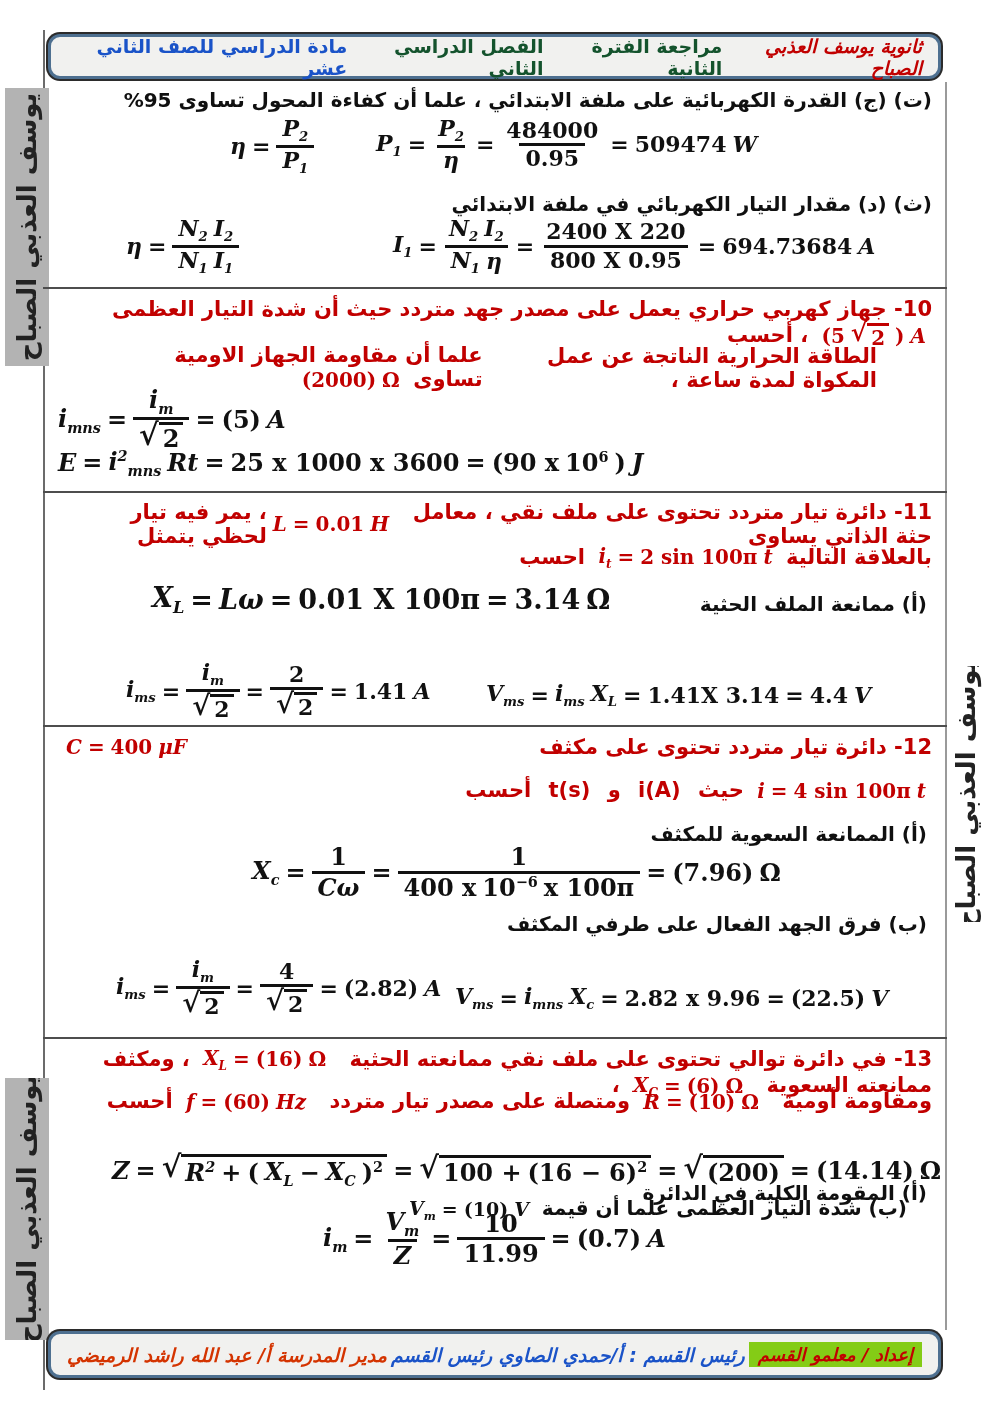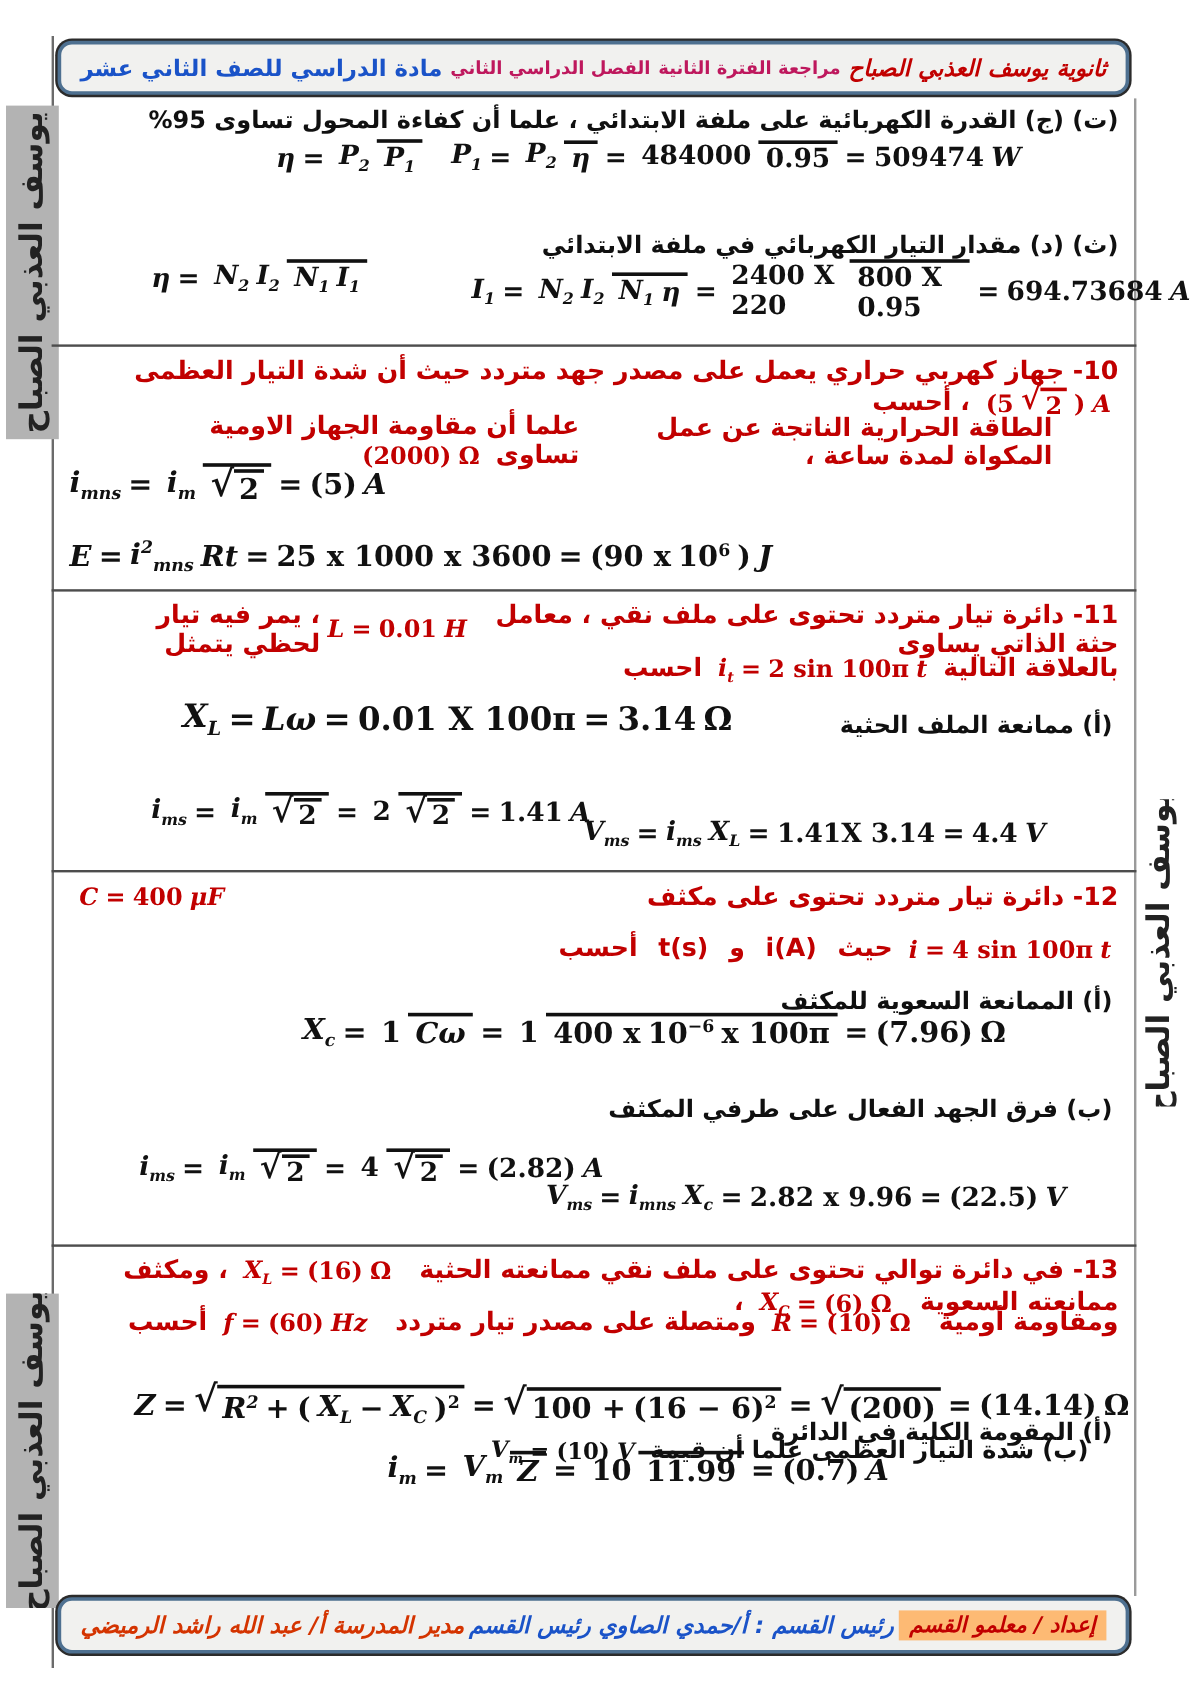--- a/index.html
+++ b/index.html
@@ -4,23 +4,23 @@
 <style>
   html,body{margin:0;padding:0;background:#fff;}
   .page{position:relative;width:992px;height:1403px;background:#ffffff;overflow:hidden;
         font-family:"DejaVu Sans","Liberation Sans",sans-serif;color:#111;}
   
   .framebox{position:absolute;left:48px;width:893px;height:45px;background:#f1f1ef;
             border:3px solid #4e7090;border-radius:12px;box-shadow:0 0 0 2px #2b2b2b;
             display:flex;align-items:center;justify-content:space-between;
             padding:0 16px;box-sizing:border-box;direction:rtl;}
   .hdr-school{color:#c10000;font-weight:bold;font-size:19px;font-style:italic;}
-  .hdr-black{color:#be185d;font-weight:bold;font-size:15px;}
+  .hdr-black{color:#14532d;font-weight:bold;font-size:19px;}
   .hdr-blue{color:#1a53c8;font-weight:bold;font-size:19px;}
-  .ftr-prepared{color:#c10000;font-weight:bold;font-size:18px;background:#fdba74;padding:2px 9px;font-style:italic;}
+  .ftr-prepared{color:#c10000;font-weight:bold;font-size:18px;background:#84cc16;padding:2px 9px;font-style:italic;}
   .ftr-blue{color:#1a53c8;font-weight:bold;font-size:19px;font-style:italic;}
   .ftr-red{color:#d43400;font-weight:bold;font-size:19px;font-style:italic;}
   
   .vline{position:absolute;width:2px;background:#6b6b6b;}
   .sep{position:absolute;left:43px;width:904px;height:2px;background:#4d4d4d;}
   
   .badge{position:absolute;width:44px;overflow:hidden;}
   .badge.gray{background:#b3b3b3;}
   .vtext{position:absolute;top:50%;left:50%;transform:translate(-50%,-50%) rotate(-90deg);
          white-space:nowrap;font-weight:900;font-size:26px;color:#222;letter-spacing:1px;
@@ -33,21 +33,21 @@
   .inlinegap > *{margin-left:10px;}
   
   .eq{position:absolute;display:inline-flex;align-items:center;direction:ltr;
       font-family:"DejaVu Serif","Liberation Serif",serif;font-weight:bold;color:#111;}
   .imath{display:inline-flex;align-items:center;direction:ltr;unicode-bidi:isolate;
          font-family:"DejaVu Serif","Liberation Serif",serif;font-weight:bold;font-size:0.95em;
          vertical-align:middle;margin:0 6px;}
   .eqrow{display:inline-flex;align-items:center;gap:6px;}
   .tv{font-style:italic;}
   .tn{font-style:normal;}
-  .frac{display:inline-flex;flex-direction:row;align-items:center;line-height:1.15;vertical-align:middle;}
+  .frac{display:inline-flex;flex-direction:column;align-items:center;line-height:1.15;vertical-align:middle;}
   .fnum{padding:0 6px;}
   .fden{border-top:3px solid currentColor;padding:0 6px;}
   .sqrt{display:inline-flex;align-items:flex-start;}
   .rad{font-size:1.25em;line-height:1;font-style:normal;}
   .bod{border-top:3px solid currentColor;padding:0 4px;margin-top:2px;}
   .eq sub,.imath sub{font-size:0.6em;font-style:italic;}
   .eq sup,.imath sup{font-size:0.6em;}
   .eq-sm{font-size:22px;}
   .eq-md{font-size:24px;}
   .eq-lg{font-size:27px;}

